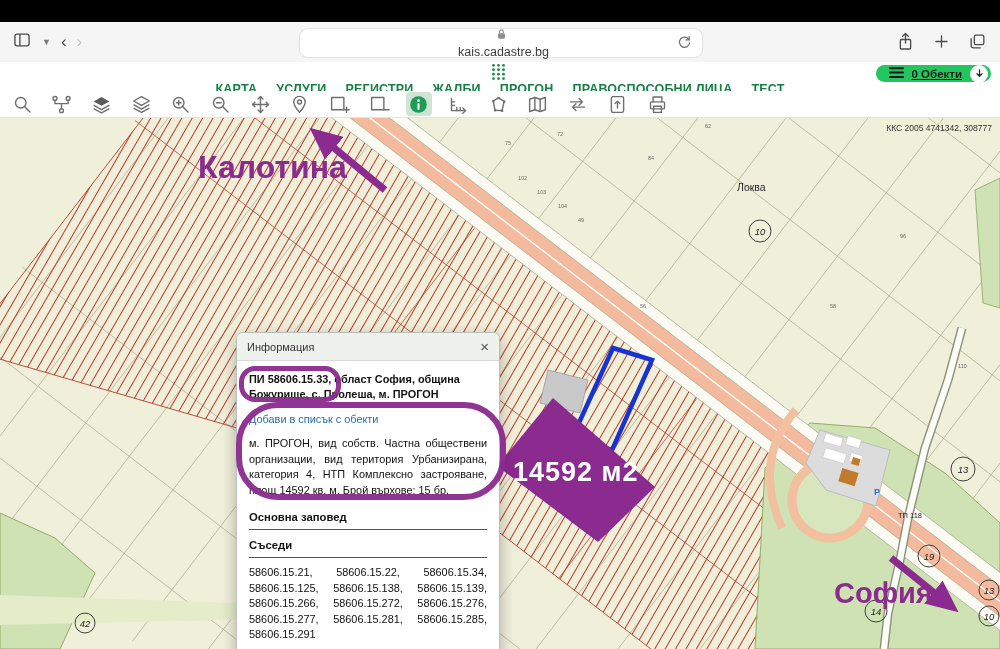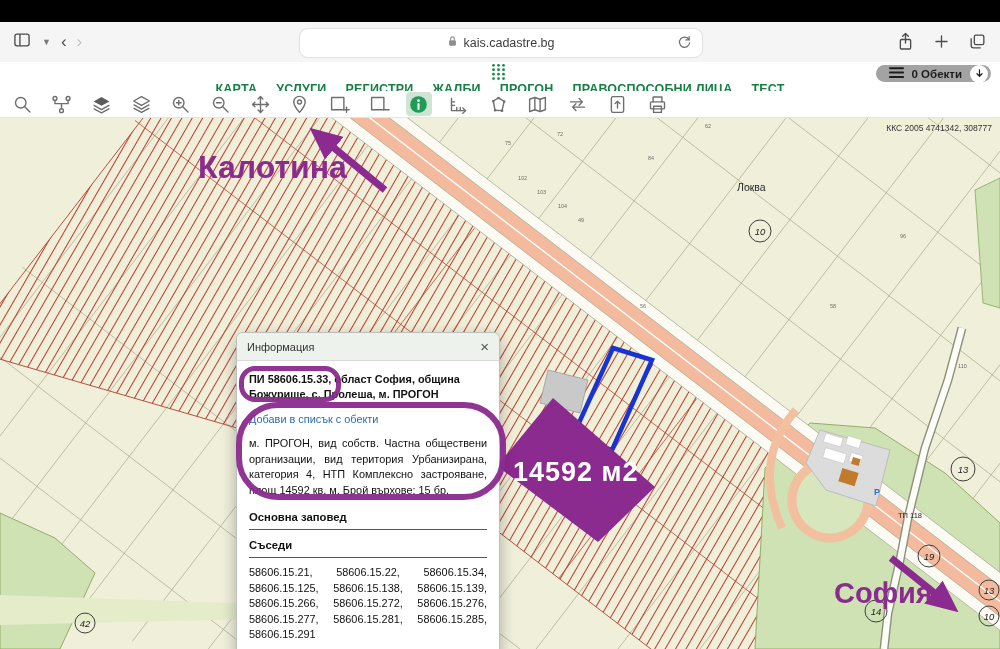--- a/index.html
+++ b/index.html
@@ -7,31 +7,31 @@
        font-family:"Liberation Sans",sans-serif;-webkit-font-smoothing:antialiased;}
   
   .titlebar{position:absolute;left:0;top:0;width:1000px;height:22px;background:#000;}
   .chrome{position:absolute;left:0;top:22px;width:1000px;height:40px;background:#f5f5f5;
           border-bottom:1px solid #dcdcdc;}
   .chrome-left{position:absolute;left:12px;top:8px;display:flex;align-items:center;gap:10px;color:#4a4a4a;}
   .chev{font-size:17px;line-height:24px;}
   .chev.fwd{color:#c3c3c3;}
   .urlbar{position:absolute;left:299px;top:6px;width:402px;height:28px;background:#fff;
           border:1px solid #e3e3e3;border-radius:9px;display:flex;align-items:center;justify-content:center;
-          box-shadow:0 0 1px rgba(0,0,0,.08);}
+          box-shadow:0 0 1px rgba(0,0,0,.08);flex-direction:column;}
   .urlbar .host{font-size:12.5px;color:#3c3c3c;margin-left:5px;}
   .urlbar .reload{position:absolute;right:9px;top:5px;}
   .chrome-right{position:absolute;right:13px;top:9px;display:flex;align-items:center;gap:17px;}
   
   .nav{position:absolute;left:0;top:62px;width:1000px;height:29px;background:#fff;display:flex;align-items:center;flex-direction:column;}
   .nav .grid{margin-left:9px;margin-right:13px;display:flex;}
   .nav-items{display:flex;gap:19px;}
   .nav-item{font-size:12.5px;font-weight:bold;color:#158044;letter-spacing:.2px;cursor:pointer;white-space:nowrap;}
-  .obj-btn{position:absolute;right:9px;top:3px;height:17px;background:#a3a3a3;border-radius:13px;
-           display:flex;align-items:center;gap:8px;padding:0 3px 0 13px;cursor:pointer;}
+  .obj-btn{position:absolute;right:9px;top:3px;height:17px;background:#22c55e;border-radius:13px;
+           display:flex;align-items:center;gap:8px;padding:0 3px 0 13px;cursor:pointer;text-decoration:underline;}
   .obj-btn .lbl{font-size:11.5px;font-weight:bold;color:#1d1d1d;}
   .obj-btn .dl{width:18px;height:18px;border-radius:50%;background:#fff;display:flex;align-items:center;justify-content:center;}
   
   .toolbar{position:absolute;left:0;top:91px;width:1000px;height:27px;background:#fff;
            border-bottom:1px solid #e4e4e0;display:flex;align-items:center;padding-left:9px;box-sizing:border-box;}
   .tool{width:26px;height:24px;display:flex;align-items:center;justify-content:center;margin-right:13.7px;cursor:pointer;}
   .tool.active{background:#cfe4d4;border-radius:4px;}
   
   .map{position:absolute;left:0;top:118px;width:1000px;height:531px;}
   svg text{font-family:"Liberation Sans",sans-serif;}

